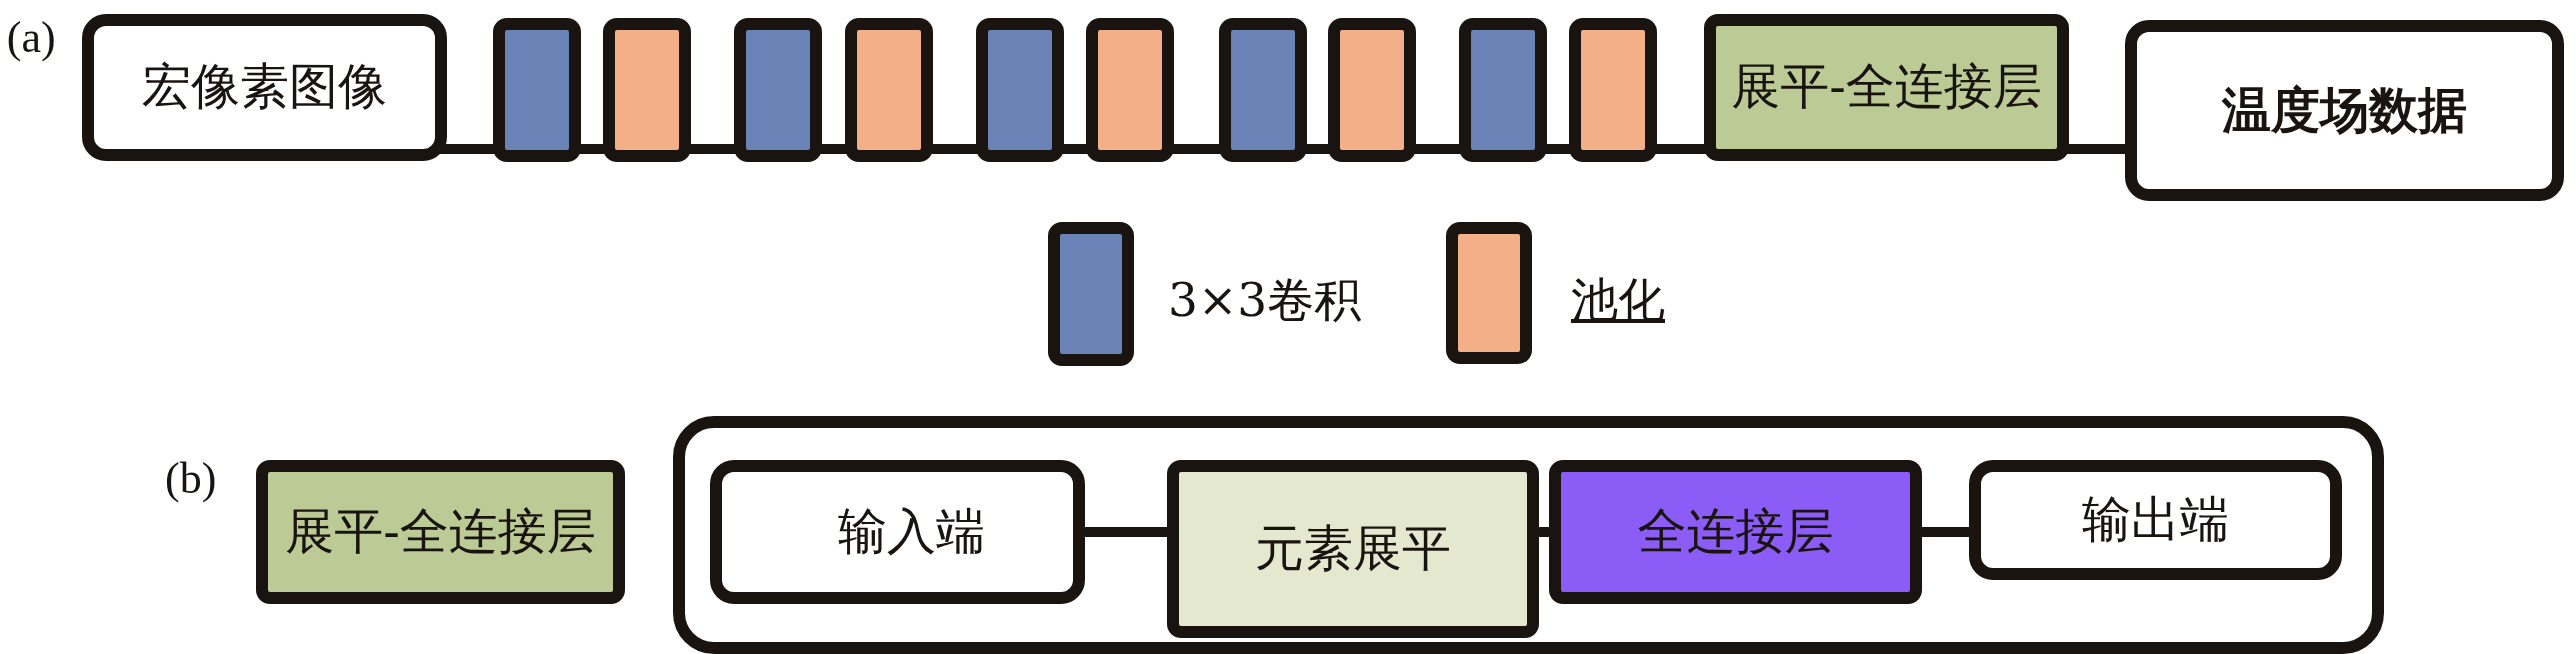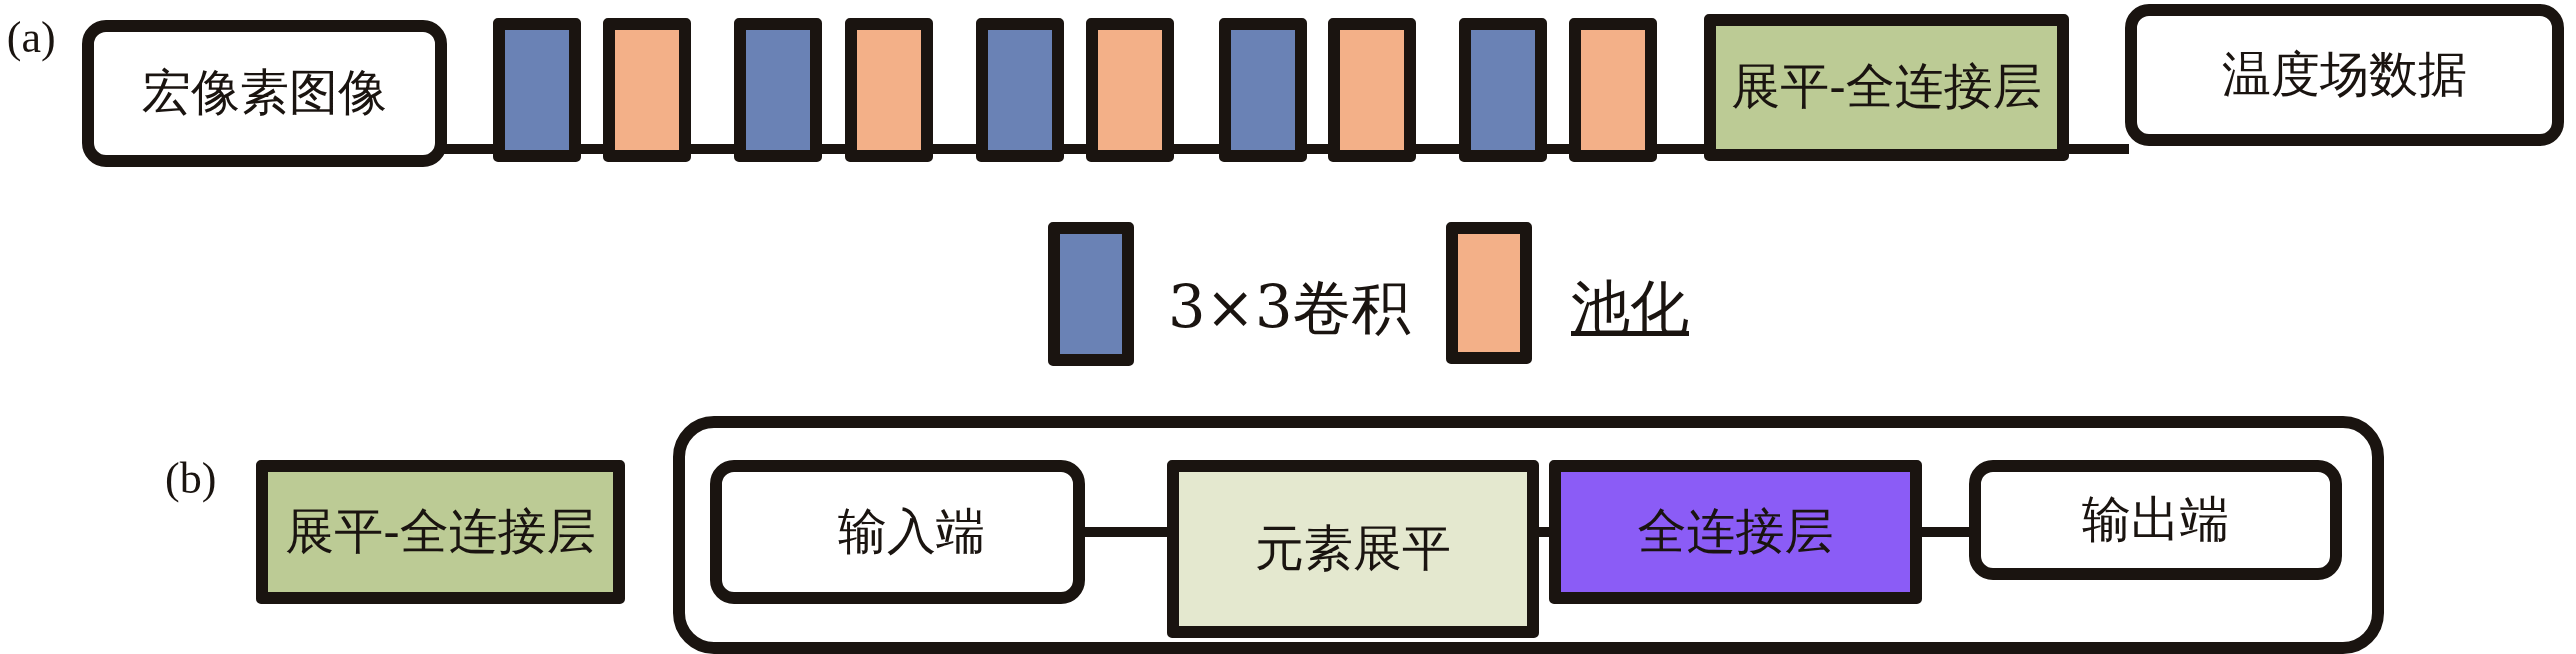--- a/index.html
+++ b/index.html
@@ -2,56 +2,56 @@
 <html style="font-size:13.5px"><head>
 <meta charset="utf-8">
 <style>
   html, body { margin: 0; padding: 0; background: #ffffff; }
   body { width: 2576px; height: 655px; position: relative; overflow: hidden;
          font-family: "DejaVu Serif", "Liberation Serif", serif; color: #1a1410; }
   .abs { position: absolute; box-sizing: border-box; }
   .box { border: 12px solid #1a1410; display: flex; align-items: center; justify-content: center;
          font-size: 49px; white-space: nowrap; }
   .rounded { border-radius: 24px; }
-  .sq { border-radius: 5px; }
+  .sq { border-radius: 14px; }
   .blue { background: #6a82b5; }
   .orange { background: #f3b088; }
   .green { background: #bccb95; }
   .lightgreen { background: #e4e8cf; }
   .midgreen { background: #8b5cf6; }
   .white { background: #ffffff; }
   .line { background: #1a1410; height: 10px; }
   .label { font-size: 44px; font-family: "Liberation Serif", "DejaVu Serif", serif; }
-  .legend-text { font-size: 59px; }
+  .legend-text { font-size: 47px; }
 </style>
 </head>
 <body>
 
 <div class="abs label" style="left:6.8px; top:12px;">(a)</div>
 
 <div class="abs line" style="left:439px; top:144px; width:1690px;"></div>
 
-<div class="abs box rounded white" style="left:82px; top:13.5px; width:365px; height:147px;margin-top:6px;">宏像素图像</div>
+<div class="abs box rounded white" style="left:82px; top:13.5px; width:365px; height:147px;">宏像素图像</div>
 
 <div id="layers">
     <div class="abs box sq blue" style="left: 493px; top: 18px; width: 88px; height: 144px;"></div>
     <div class="abs box sq orange" style="left: 603px; top: 18px; width: 88px; height: 144px;"></div>
     <div class="abs box sq blue" style="left: 734px; top: 18px; width: 88px; height: 144px;"></div>
     <div class="abs box sq orange" style="left: 845px; top: 18px; width: 88px; height: 144px;"></div>
     <div class="abs box sq blue" style="left: 976px; top: 18px; width: 88px; height: 144px;"></div>
     <div class="abs box sq orange" style="left: 1086px; top: 18px; width: 88px; height: 144px;"></div>
     <div class="abs box sq blue" style="left: 1219px; top: 18px; width: 88px; height: 144px;"></div>
     <div class="abs box sq orange" style="left: 1328px; top: 18px; width: 88px; height: 144px;"></div>
     <div class="abs box sq blue" style="left: 1459px; top: 18px; width: 88px; height: 144px;"></div>
     <div class="abs box sq orange" style="left: 1569px; top: 18px; width: 88px; height: 144px;"></div>
   </div>
 
 <div class="abs box sq green" style="left:1704px; top:13.5px; width:365px; height:147px;">展平-全连接层</div>
 
-<div class="abs box rounded white" style="left:2125px; top:4px; width:439px; height:142px;">温度场数据</div>
+<div class="abs box rounded white" style="left:2125px; top:20px; width:439px; height:181px;font-weight:bold;">温度场数据</div>
 
 <div class="abs box sq blue" style="left:1048px; top:222px; width:86px; height:144px;"></div>
 <div class="abs legend-text" style="left:1168px; top:269px;">3×3卷积</div>
 <div class="abs box sq orange" style="left:1446px; top:222px; width:86px; height:142px;"></div>
 <div class="abs legend-text" style="left:1571px; top:269px;text-decoration:underline;">池化</div>
 
 <div class="abs label" style="left:165px; top:453px;">(b)</div>
 
 <div class="abs box sq green" style="left:256px; top:460px; width:369px; height:144px;">展平-全连接层</div>
 

